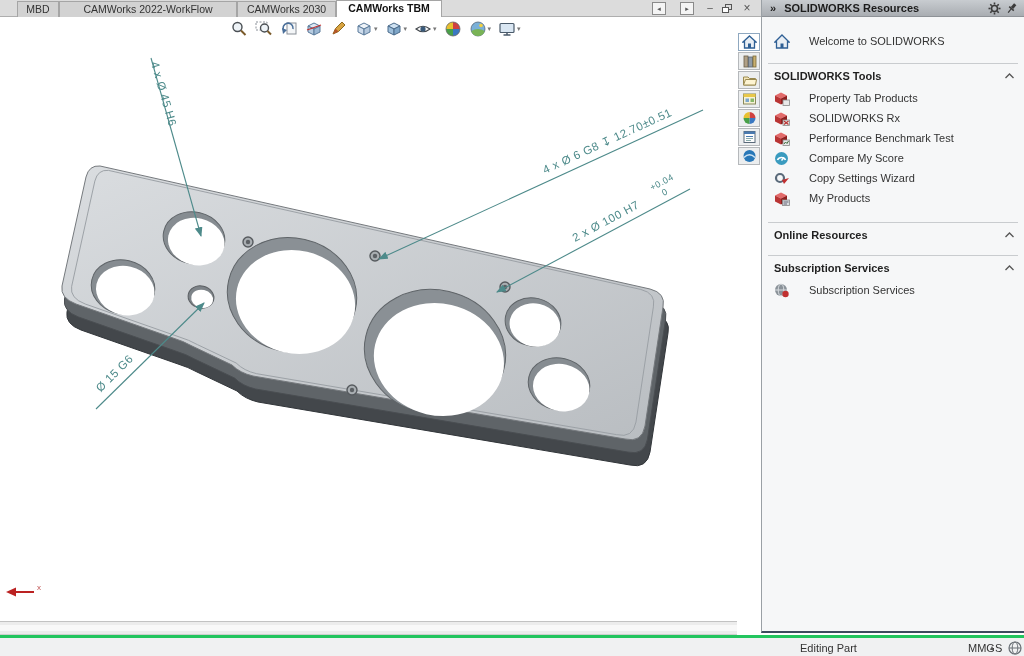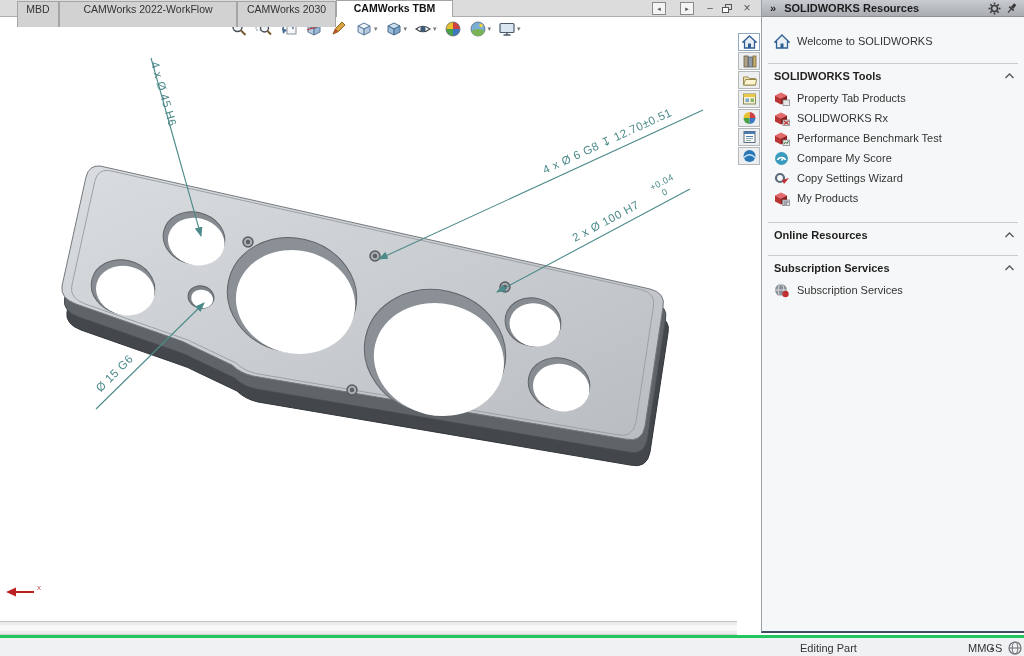--- a/index.html
+++ b/index.html
@@ -1,21 +1,21 @@
 <!DOCTYPE html>
 <html><head>
 <meta charset="utf-8">
 <style>
   html,body{margin:0;padding:0;background:#888;}
   *{box-sizing:border-box;font-family:"Liberation Sans",sans-serif;}
   .app{position:relative;width:1024px;height:656px;background:#fff;overflow:hidden;}
 
   
   .tabbar{position:absolute;left:0;top:0;width:761px;height:17px;background:#dcdcdc;border-bottom:1px solid #aeaeae;z-index:30;}
-  .tab{position:absolute;top:1px;height:26px;background:#d2d2d2;border:1px solid #a5a5a5;border-bottom:none;
+  .tab{position:absolute;top:1px;height:16px;background:#d2d2d2;border:1px solid #a5a5a5;border-bottom:none;
        font-size:10.5px;color:#333;text-align:center;line-height:15px;cursor:default;white-space:nowrap;overflow:hidden;}
   .tab.active{top:0;height:17px;background:#fff;font-weight:bold;color:#111;z-index:2;}
   .wctrl{position:absolute;top:2px;width:14px;height:13px;font-size:10px;color:#555;text-align:center;line-height:12px;}
   .wbox{border:1px solid #8a8a8a;background:#f4f4f4;font-size:7px;line-height:11px;}
   .restore-ico{position:absolute;top:4px;width:12px;height:10px;}
   .restore-ico .r1{position:absolute;left:3px;top:0;width:7px;height:6px;border:1px solid #555;}
   .restore-ico .r2{position:absolute;left:0;top:3px;width:7px;height:6px;border:1px solid #555;background:#fff;}
 
   
   .hud{position:absolute;left:228px;top:18px;height:22px;display:flex;align-items:center;z-index:25;}
@@ -34,21 +34,21 @@
 
   
   .taskpane{position:absolute;left:761px;top:0;width:263px;height:633px;background:#f6f7f8;
             border-left:1px solid #9aa0a5;border-bottom:2px solid #3d4c5e;z-index:20;}
   .tp-header{height:17px;background:linear-gradient(#c8ccd0,#a9adb2);border-bottom:1px solid #8e9297;
              display:flex;align-items:center;font-size:11px;font-weight:bold;color:#1c1c1c;}
   .tp-header .chev{margin:0 8px;font-size:11px;color:#222;font-weight:bold;}
   .tp-title{flex:1;text-align:left;}
   .tp-hicons{display:flex;align-items:center;margin-right:6px;gap:5px;}
   .tp-body{padding:4px 0 0 0;}
-  .tp-row{display:flex;align-items:center;height:20px;padding-left:12px;font-size:11px;color:#333;cursor:default;}
+  .tp-row{display:flex;align-items:center;height:20px;padding-left:12px;font-size:11px;color:#333;cursor:default;gap:12px;}
   .tp-row svg{margin-right:7px;flex:0 0 auto;}
   .tp-welcome{margin:10px 0 12px 0;}
   .divider{height:1px;background:#c9cccf;margin:8px 6px 0 6px;}
   .tp-sec-head{display:flex;align-items:center;height:24px;padding:0 10px 0 12px;font-size:11px;font-weight:bold;color:#1f1f1f;}
   .tp-sec-head .spacer{flex:1;}
   .tp-items{padding-bottom:6px;}
 
   
   .bottomstrip{position:absolute;left:0;top:621px;width:737px;height:14px;background:#ececec;
                border-top:1px solid #c2c2c2;border-bottom:1px solid #cfcfcf;z-index:15;}
@@ -164,21 +164,21 @@
       <line x1="34" y1="592" x2="14" y2="592" stroke="#bb2222" stroke-width="2"></line>
       <polygon points="6,592 16,587.5 16,596.5" fill="#bb2222"></polygon>
       <text x="37" y="590" font-size="8" fill="#c05555">x</text>
     </g>
   </svg>
 
   <div class="tabbar">
     <div class="tab" style="left:17px;width:42px;">MBD</div>
     <div class="tab" style="left:59px;width:178px;">CAMWorks 2022-WorkFlow</div>
     <div class="tab" style="left:237px;width:99px;">CAMWorks 2030</div>
-    <div class="tab active" style="left:336px;width:117px;">CAMWorks TBM</div>
+    <div class="tab active" style="left:336px;width:106px;">CAMWorks TBM</div>
     <div class="wctrl wbox" style="left:652px;">◂</div>
     <div class="wctrl wbox" style="left:680px;">▸</div>
     <div class="wctrl" style="left:703px;">–</div>
     <div class="restore-ico" style="left:722px;">
         <span class="r1"></span>
         <span class="r2"></span>
       </div>
     <div class="wctrl" style="left:740px;font-size:12px;">×</div>
   </div>
 

